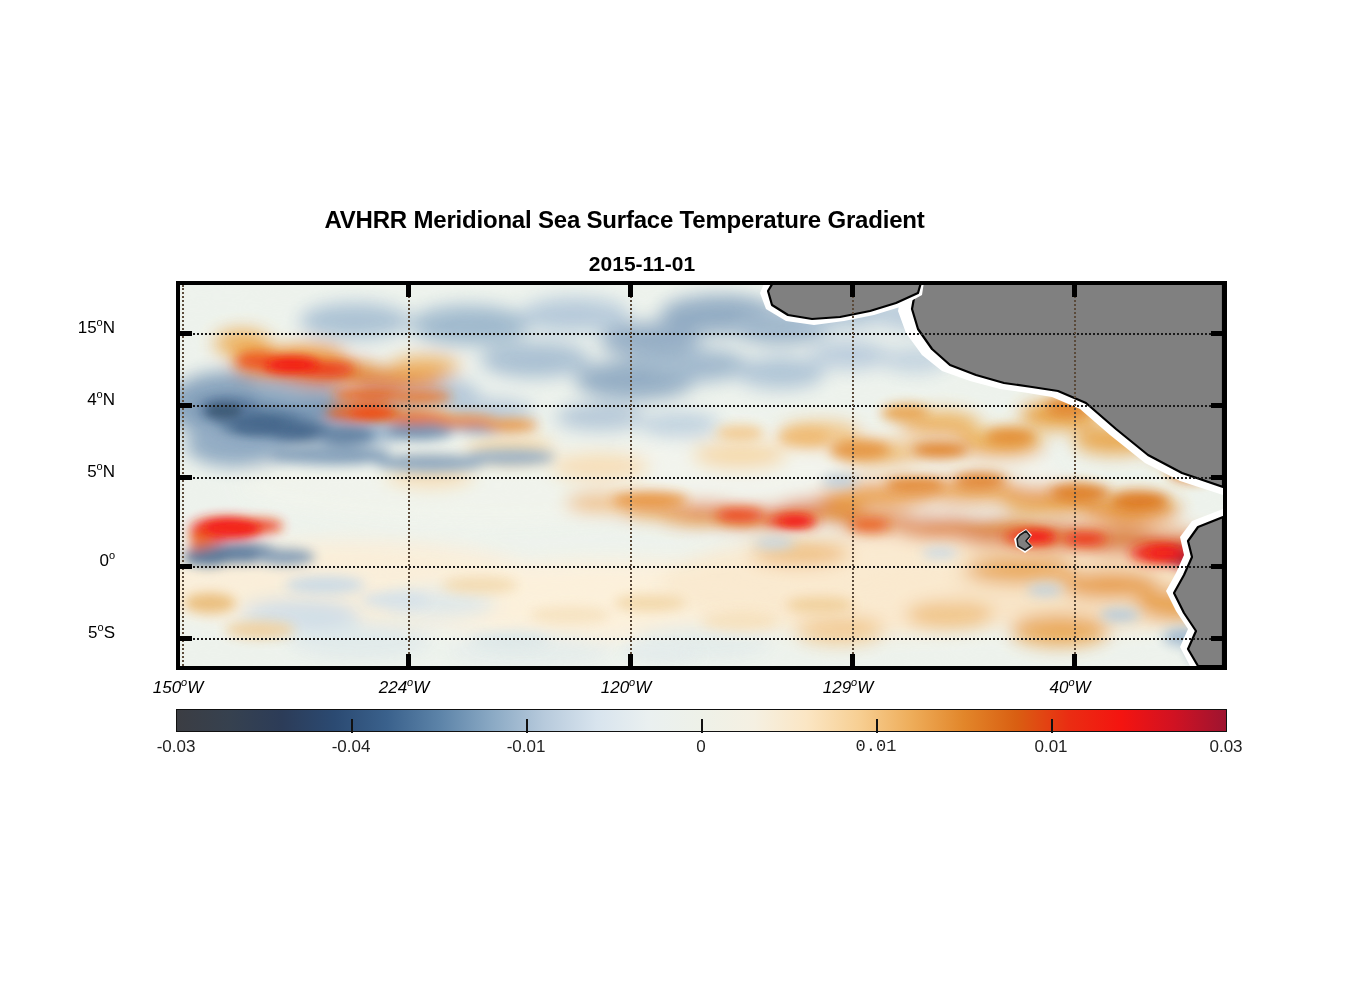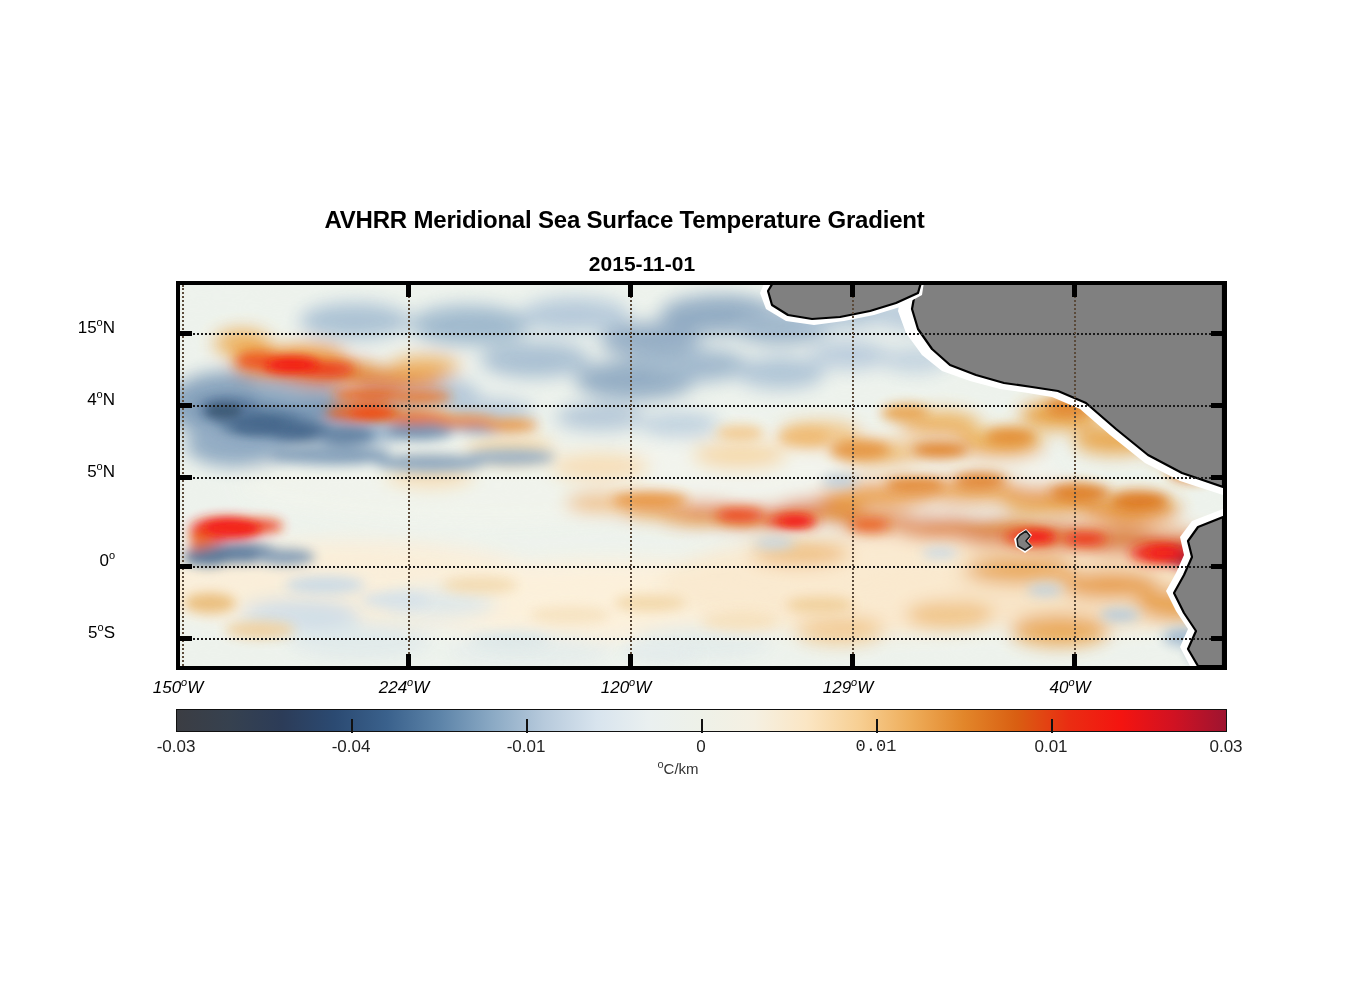--- a/index.html
+++ b/index.html
@@ -386,15 +386,14 @@
   </div>
 
   <div class="cblab" style="left:116px;">-0.03</div>
   <div class="cblab" style="left:291px;">-0.04</div>
   <div class="cblab" style="left:466px;text-align:center;">-0.01</div>
   <div class="cblab" style="left:641px;">0</div>
   <div class="cblab" style="left:816px;font-family:Liberation Mono, monospace;">0.01</div>
   <div class="cblab" style="left:991px;">0.01</div>
   <div class="cblab" style="left:1166px;">0.03</div>
 
-  <div id="cbunit"><span class="degsym">o</span><span>C/km</span></div>
 
 </div>
 
 </body></html>

